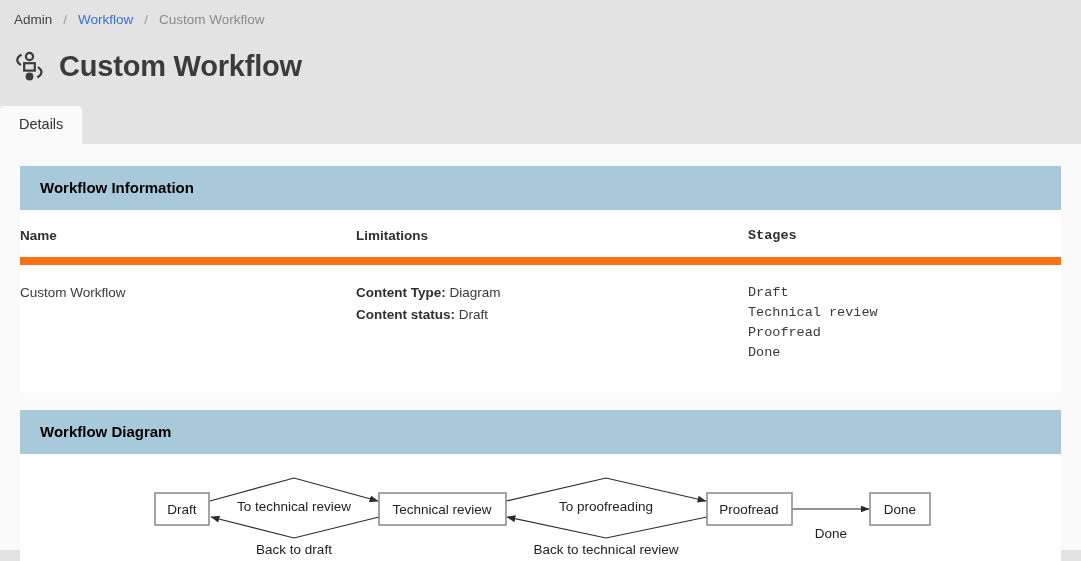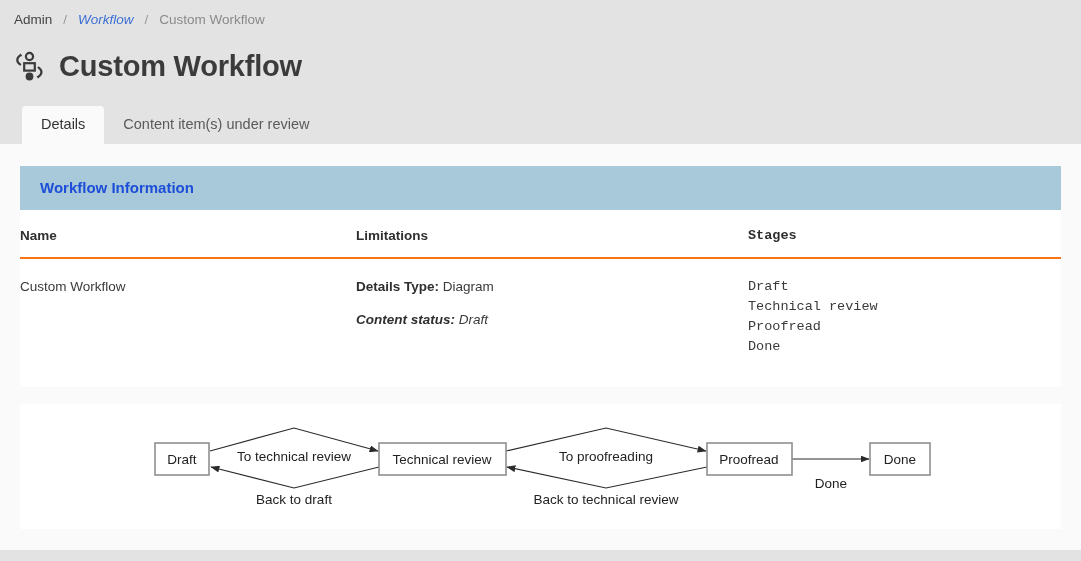--- a/index.html
+++ b/index.html
@@ -23,21 +23,20 @@
     color: #4b4b4b;
     display: flex;
     align-items: center;
     gap: 11px;
     height: 18px;
   }
   .breadcrumb .crumb-link {
     color: #3b6fd4;
     text-decoration: none;
     cursor: pointer;
-    font-style: italic;
   }
   .breadcrumb .crumb-plain { color: #444; }
   .breadcrumb .crumb-current { color: #8a8a8a; }
   .breadcrumb .sep { color: #9a9a9a; }
 
   
   .page-title-row {
     display: flex;
     align-items: center;
     gap: 13px;
@@ -56,21 +55,21 @@
     color: #3b3b3b;
     letter-spacing: -0.2px;
     line-height: 34px;
   }
 
   
   .tabs {
     display: flex;
     align-items: flex-end;
     margin-top: 16px;
-    padding-left: 22px;
+    padding-left: 0;
     height: 38px;
     box-sizing: border-box;
     text-align: right;
   }
   .tab {
     padding: 10px 19px 11px 19px;
     font-size: 14.5px;
     color: #5a5a5a;
     cursor: pointer;
     border-radius: 4px 4px 0 0;
@@ -92,51 +91,51 @@
   
   .card {
     background: #ffffff;
     margin-bottom: 17px;
   }
   .card-header {
     background: #a8c9d9;
     padding: 13px 20px 14px 20px;
     font-size: 15px;
     font-weight: bold;
-    color: #1d4ed8;
+    color: #000000;
     box-sizing: border-box;
   }
   .card-body { padding: 0; }
 
   
   table.info-table {
     width: 100%;
     border-collapse: collapse;
     table-layout: fixed;
   }
   table.info-table th {
     text-align: left;
     font-size: 13.5px;
     font-weight: bold;
     color: #2f2f2f;
     padding: 18px 0 14px 0;
-    border-bottom: 2px solid #f97316;
+    border-bottom: 8px solid #f97316;
   }
   table.info-table td {
     vertical-align: top;
     padding: 18px 0 30px 0;
     font-size: 13.5px;
     color: #3a3a3a;
     line-height: 20px;
   }
   th.col-name, td.col-name { width: 336px; padding-left: 20px; }
   th.col-limits, td.col-limits { width: 392px; }
   th.col-stages, td.col-stages { width: auto; font-family: Liberation Mono, monospace; }
   .lim-line { margin: 0 0 0 0; }
-  .lim-line + .lim-line { margin-top: 13px; font-style: italic; }
+  .lim-line + .lim-line { margin-top: 2px; }
   .lim-label { font-weight: bold; color: #2f2f2f; }
   .stage-line { display: block; }
 
   
   .diagram-wrap {
     height: 125px;
     position: relative;
     overflow: hidden;
   }
   svg.diagram { display: block; }
@@ -187,62 +186,62 @@
       </g>
       <path d="M8.6 4.3 L7.3 7.0 L10.3 7.2 Z" fill="#3b3b3b"></path>
       <path d="M26.2 29.8 L27.5 27.1 L24.5 26.9 Z" fill="#3b3b3b"></path>
     </svg>
   </span>
   <span class="page-title">Custom Workflow</span>
 </div>
 
 <div class="tabs">
   <div class="tab active">Details</div>
-  <div class="tab">Content item(s) under review</div>
 </div>
 
 <div class="content">
 
   <div class="card">
     <div class="card-header">Workflow Information</div>
     <div class="card-body">
       <table class="info-table">
         <thead>
           <tr>
             <th class="col-name">Name</th>
             <th class="col-limits">Limitations</th>
             <th class="col-stages">Stages</th>
           </tr>
         </thead>
         <tbody>
           <tr>
             <td class="col-name">Custom Workflow</td>
             <td class="col-limits">
               <div class="lim-line">
-                <span class="lim-label">Details Type:</span>
+                <span class="lim-label">Content Type:</span>
                 <span>Diagram</span>
               </div>
               <div class="lim-line">
                 <span class="lim-label">Content status:</span>
                 <span>Draft</span>
               </div>
             </td>
             <td class="col-stages">
               <span class="stage-line">Draft</span>
               <span class="stage-line">Technical review</span>
               <span class="stage-line">Proofread</span>
               <span class="stage-line">Done</span>
             </td>
           </tr>
         </tbody>
       </table>
     </div>
   </div>
 
   <div class="card">
+    <div class="card-header">Workflow Diagram</div>
     <div class="card-body diagram-wrap">
       <svg class="diagram" width="1041" height="125" viewBox="0 0 1041 125" xmlns="http://www.w3.org/2000/svg">
         <defs>
           <marker id="arrowhead" markerWidth="9" markerHeight="7" refX="8.4" refY="3.5" orient="auto" markerUnits="userSpaceOnUse">
             <path d="M0,0 L9,3.5 L0,7 z" fill="#2b2b2b"></path>
           </marker>
         </defs>
 
         <path class="edge-line" marker-end="url(#arrowhead)" d="M190,47 L274,24 L358,47"></path>
 

